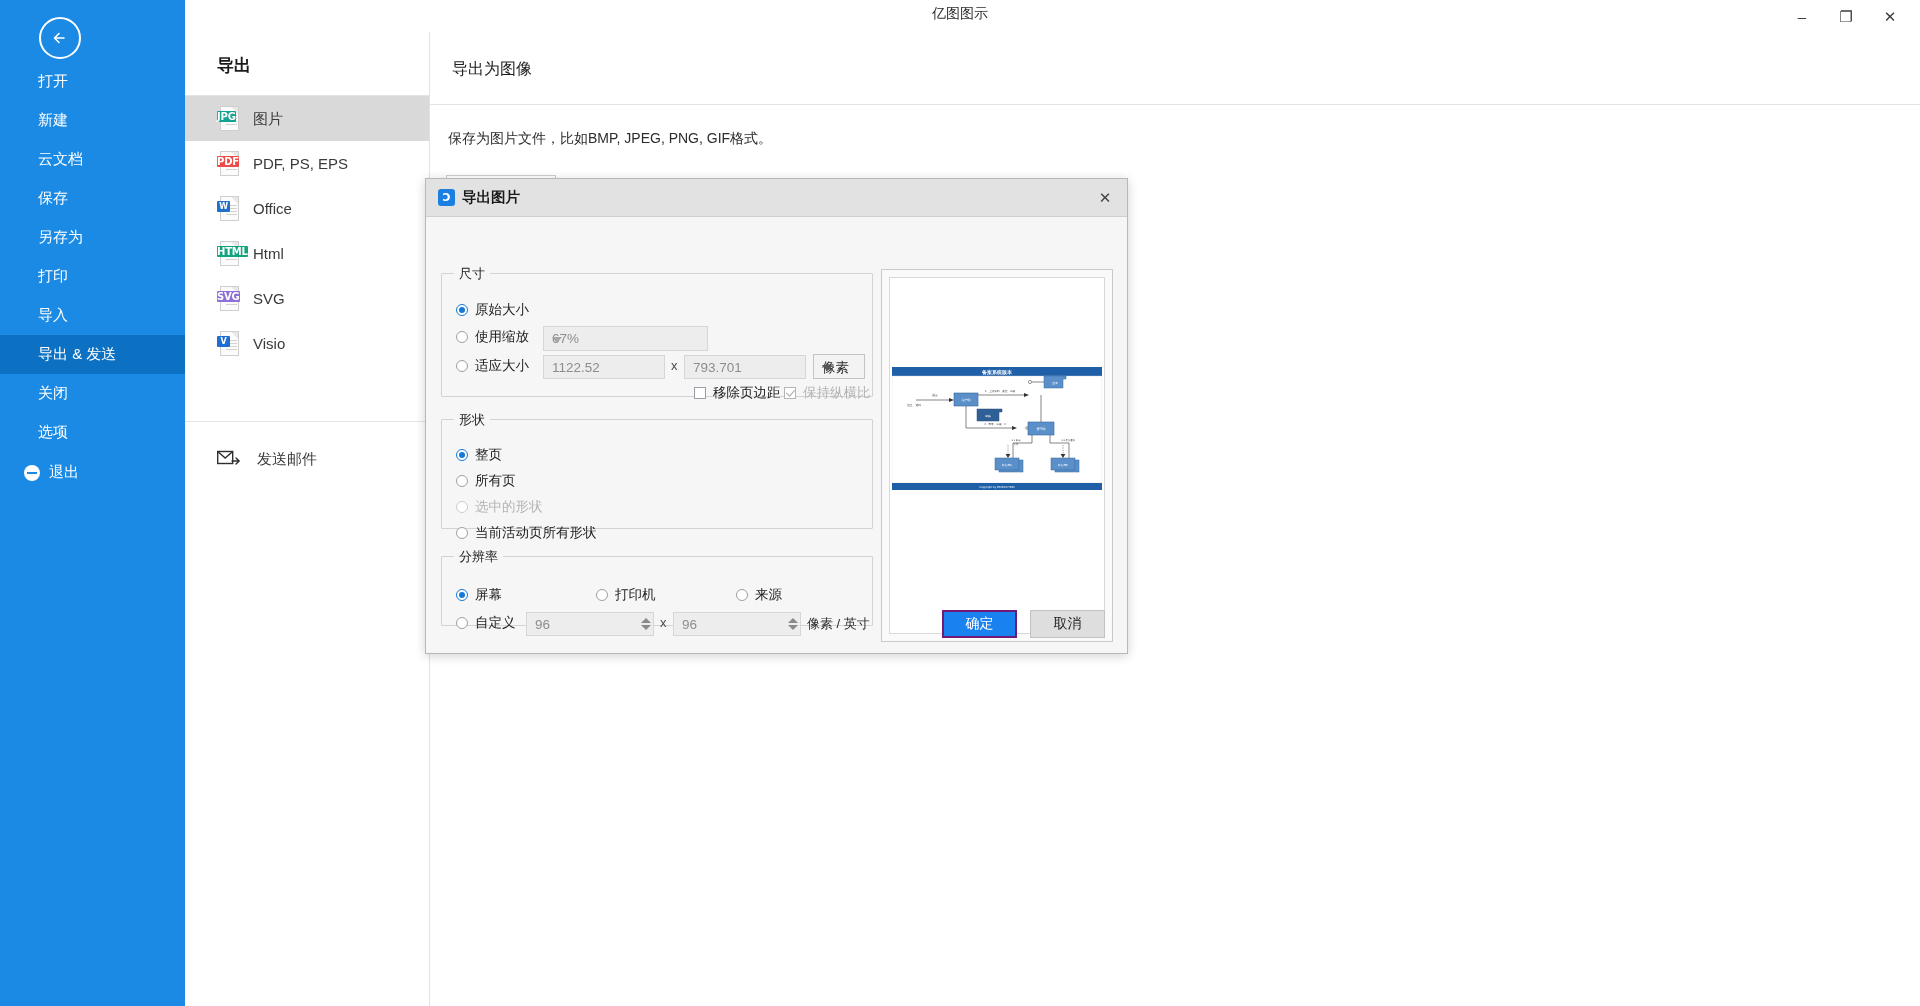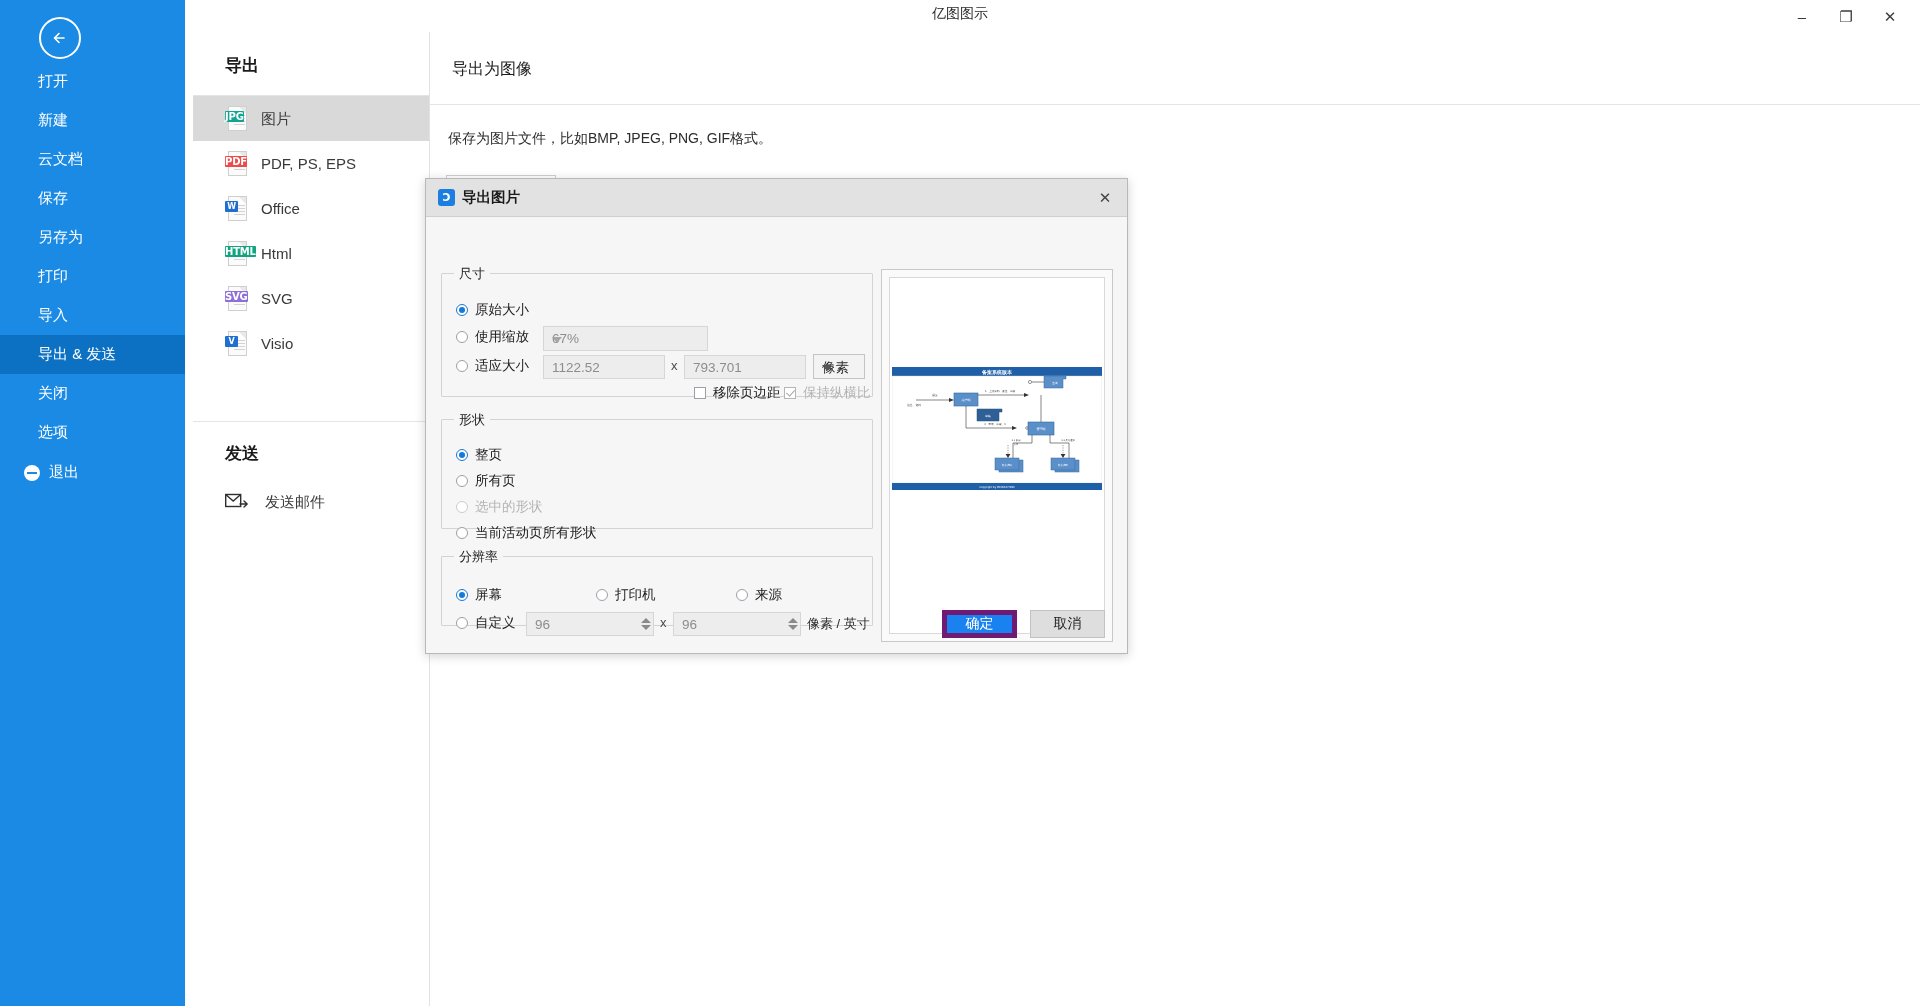--- a/index.html
+++ b/index.html
@@ -54,21 +54,21 @@
   .minus-circle{
     width:16px;height:16px;border-radius:50%;background:#fff;position:relative;flex:0 0 auto;
   }
   .minus-circle:after{
     content:"";position:absolute;left:3px;top:7px;width:10px;height:2px;background:#1a8ae5;
   }
 
   
   .export-col{
     position:absolute;left:185px;top:32px;width:245px;height:974px;
-    background:#fff;border-right:1px solid #e2e2e2;box-sizing:border-box;padding-left:8px;
+    background:#fff;border-right:1px solid #e2e2e2;box-sizing:border-box;
   }
   .col-head{
     font-size:17px;font-weight:bold;color:#1a1a1a;padding:22px 0 0 32px;
   }
   .col-rule{margin-top:18px;height:1px;background:#e4e4e4;}
   .fmt-item{
     height:45px;display:flex;align-items:center;gap:14px;padding-left:32px;
     font-size:15px;color:#3a3a3a;box-sizing:border-box;
   }
   .fmt-item.selected{background:#d9d9d9;}
@@ -229,21 +229,21 @@
 
   
   .modal-foot{
     position:absolute;left:0;bottom:0;width:100%;height:60px;
   }
   .btn{
     position:absolute;height:28px;font-size:14px;display:flex;align-items:center;
     justify-content:center;box-sizing:border-box;
   }
   .btn-ok{
-    right:110px;top:16px;width:75px;background:#1a82f0;color:#fff;border:5px solid #701a75;
+    right:110px;top:16px;width:75px;background:#1a82f0;color:#fff;border:2px solid #701a75;
   }
   .btn-cancel{
     right:22px;top:16px;width:75px;background:#dedede;color:#1d1d1d;border:1px solid #c2c2c2;
   }
 </style>
 </head>
 <body>
 
 <div class="app">
 
@@ -374,21 +374,20 @@
             <i></i>
             <i></i>
           </span>
         <span class="ftag v">V</span>
       </span>
       <span class="fmt-label">Visio</span>
     </div>
 
     <div style="height:55px"></div>
     <div class="send-rule"></div>
-    <div class="send-head">发送</div>
     <div class="send-item" style="margin-top:14px;">
       <span class="mail-icon">
         <svg width="24" height="18" viewBox="0 0 24 18">
           <rect x="0.7" y="1.5" width="15" height="12" fill="none" stroke="#2f2f2f" stroke-width="1.4"></rect>
           <path d="M0.7 1.5 L8.2 8 L15.7 1.5" fill="none" stroke="#2f2f2f" stroke-width="1.4"></path>
           <path d="M15 11 H22 M19 8 L22.2 11 L19 14" fill="none" stroke="#2f2f2f" stroke-width="1.4" stroke-linecap="round" stroke-linejoin="round"></path>
         </svg>
       </span>
       <span>发送邮件</span>
     </div>

